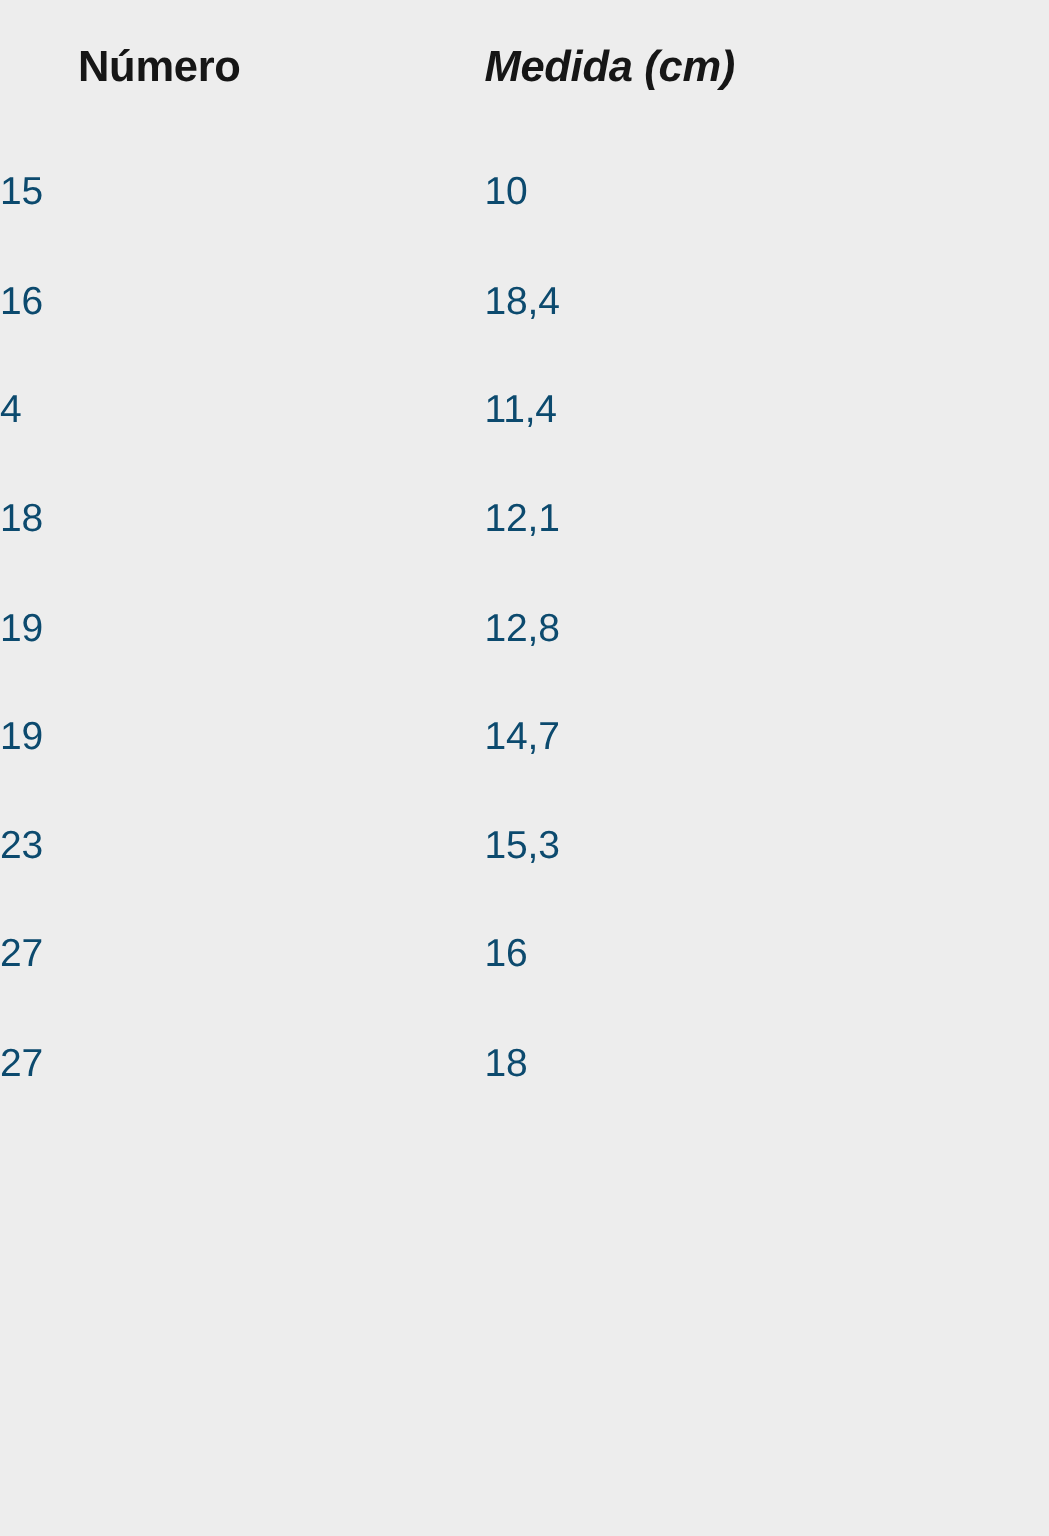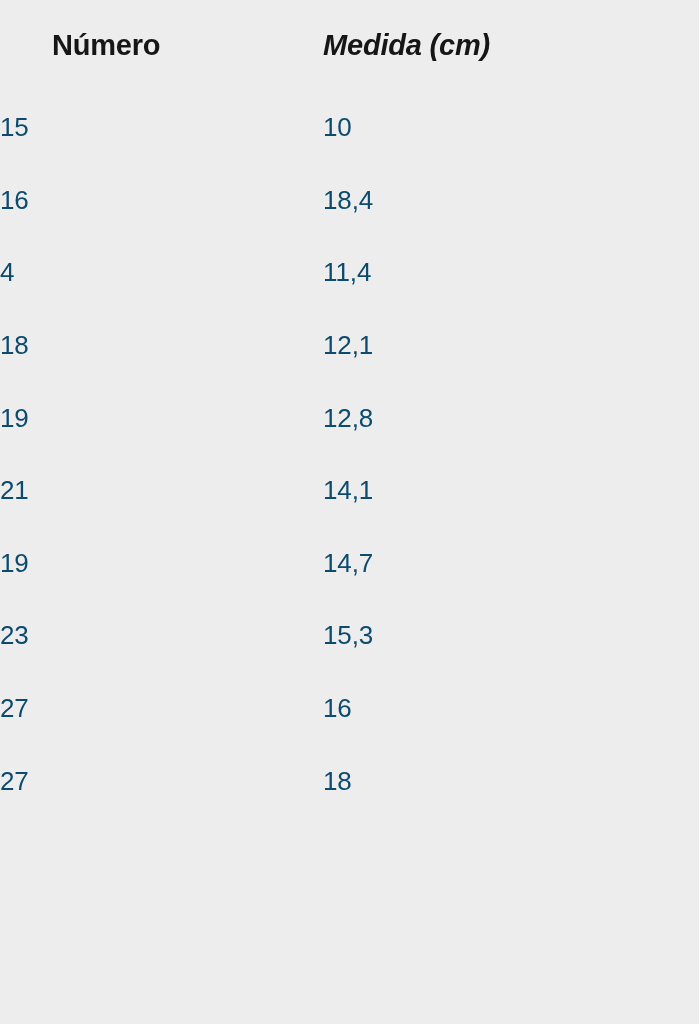--- a/index.html
+++ b/index.html
@@ -93,24 +93,20 @@
         </tr>
         <tr>
           <td class="cell-pad-num">18</td>
           <td class="cell-pad-val">12,1</td>
         </tr>
         <tr>
           <td class="cell-pad-num">19</td>
           <td class="cell-pad-val">12,8</td>
         </tr>
         <tr>
-          <td class="cell-pad-num">21</td>
-          <td class="cell-pad-val">14,1</td>
-        </tr>
-        <tr>
           <td class="cell-pad-num">19</td>
           <td class="cell-pad-val">14,7</td>
         </tr>
         <tr>
           <td class="cell-pad-num">23</td>
           <td class="cell-pad-val">15,3</td>
         </tr>
         <tr>
           <td class="cell-pad-num">27</td>
           <td class="cell-pad-val">16</td>

